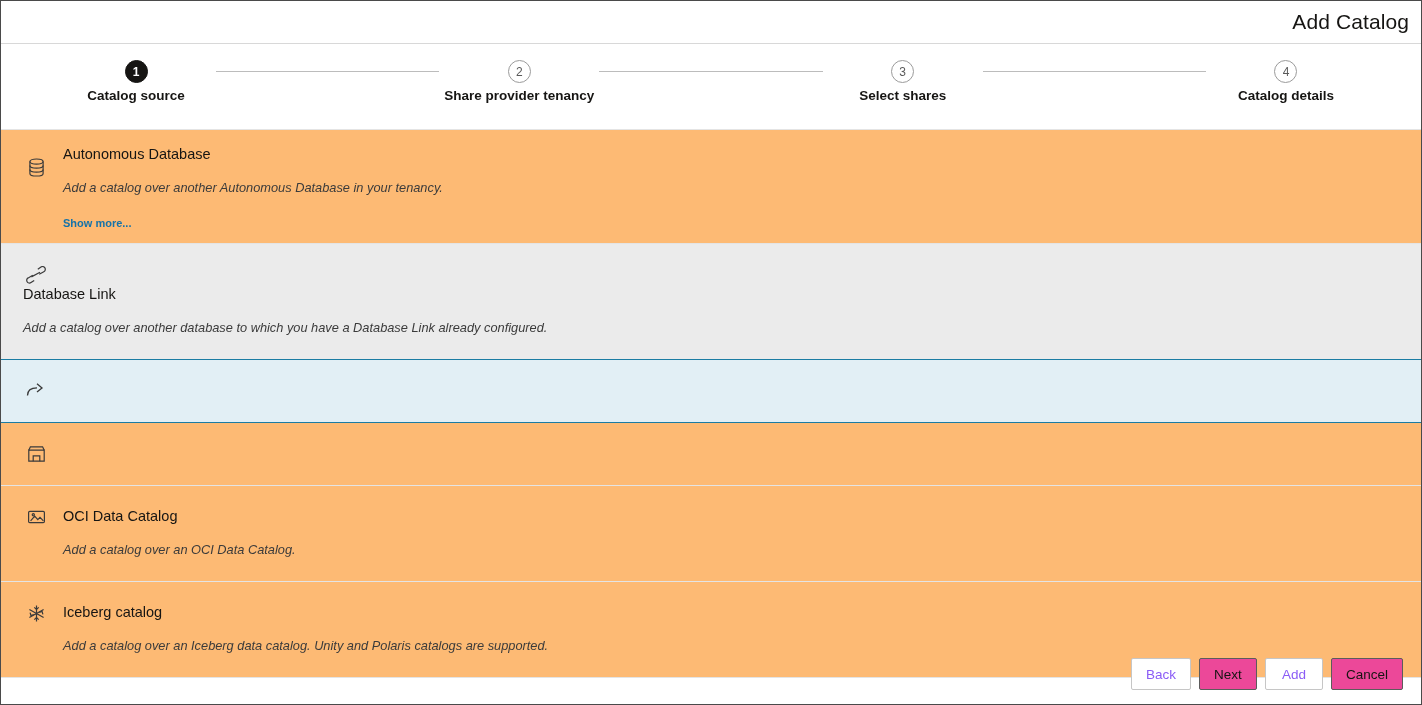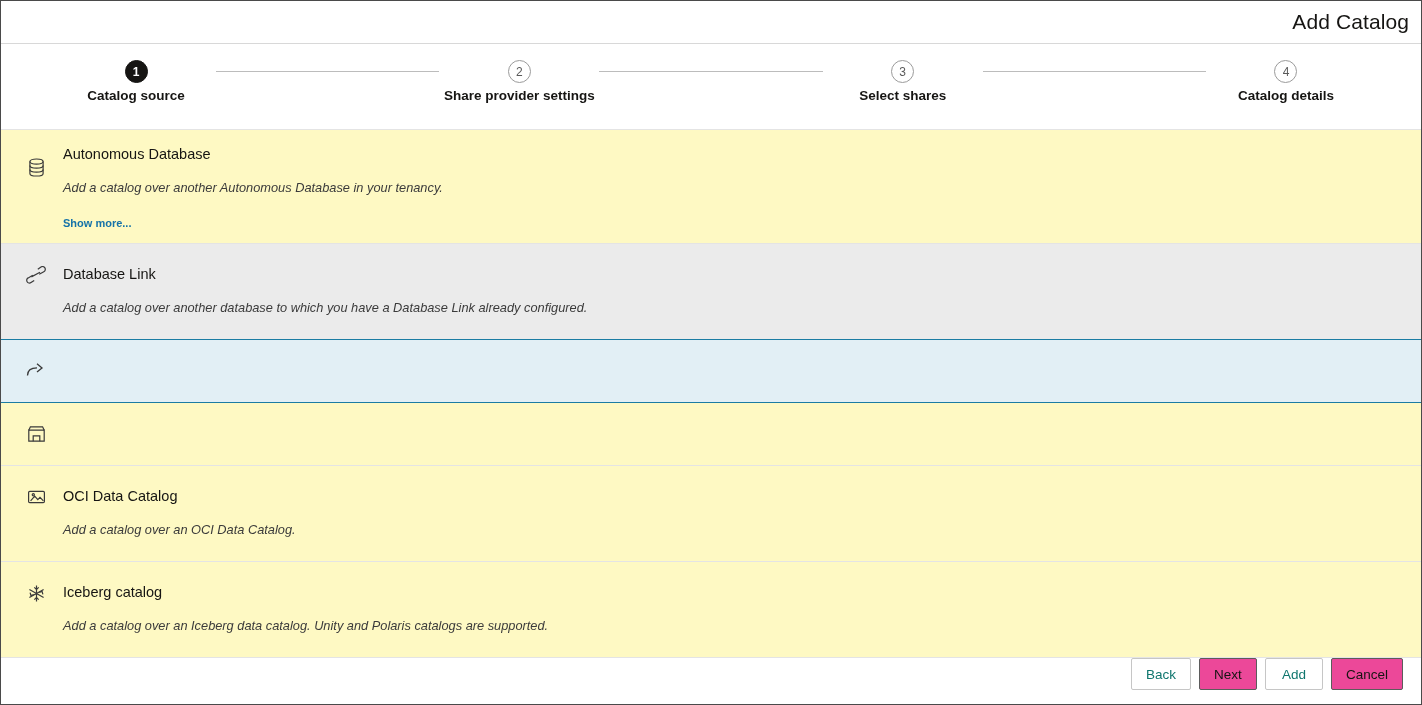--- a/index.html
+++ b/index.html
@@ -94,25 +94,26 @@
     margin-top: 26px;
     border-top: 1px solid #e4e4e4;
   }
   .option {
     position: relative;
     display: flex;
     align-items: flex-start;
     box-sizing: border-box;
     padding: 16px 20px 16px 22px;
     border-bottom: 1px solid #e4e4e4;
-    background: #fef9c3;
+    background: #fdba74;
     cursor: pointer;
   }
   .option.hovered {
     background: #ebebeb;
+    flex-direction: column;
   }
   .option.selected {
     background: #e2eff5;
     border-top: 1px solid #1b7ca3;
     border-bottom: 1px solid #1b7ca3;
     margin-top: -1px;
   }
   .option-icon {
     flex: 0 0 auto;
     width: 26px;
@@ -167,21 +168,21 @@
     padding: 0 14px;
     background: #ec4899;
     border: 1px solid #5c5c5c;
     border-radius: 2px;
     font-family: "Liberation Sans", sans-serif;
     font-size: 13.5px;
     color: #161513;
     cursor: pointer;
   }
   .btn.disabled {
-    color: #0f766e;
+    color: #8b5cf6;
     border-color: #c6c6c6;
     cursor: default;
     background: #ffffff;
   }
   svg { display: block; }
 </style>
 </head>
 <body>
 
 <div class="app">
@@ -195,21 +196,21 @@
 
       <div class="step active">
         <div class="step-circle">1</div>
         <div class="step-label">Catalog source</div>
       </div>
 
       <div class="step-line"></div>
 
       <div class="step">
         <div class="step-circle">2</div>
-        <div class="step-label">Share provider settings</div>
+        <div class="step-label">Share provider tenancy</div>
       </div>
 
       <div class="step-line"></div>
 
       <div class="step">
         <div class="step-circle">3</div>
         <div class="step-label">Select shares</div>
       </div>
 
       <div class="step-line"></div>

